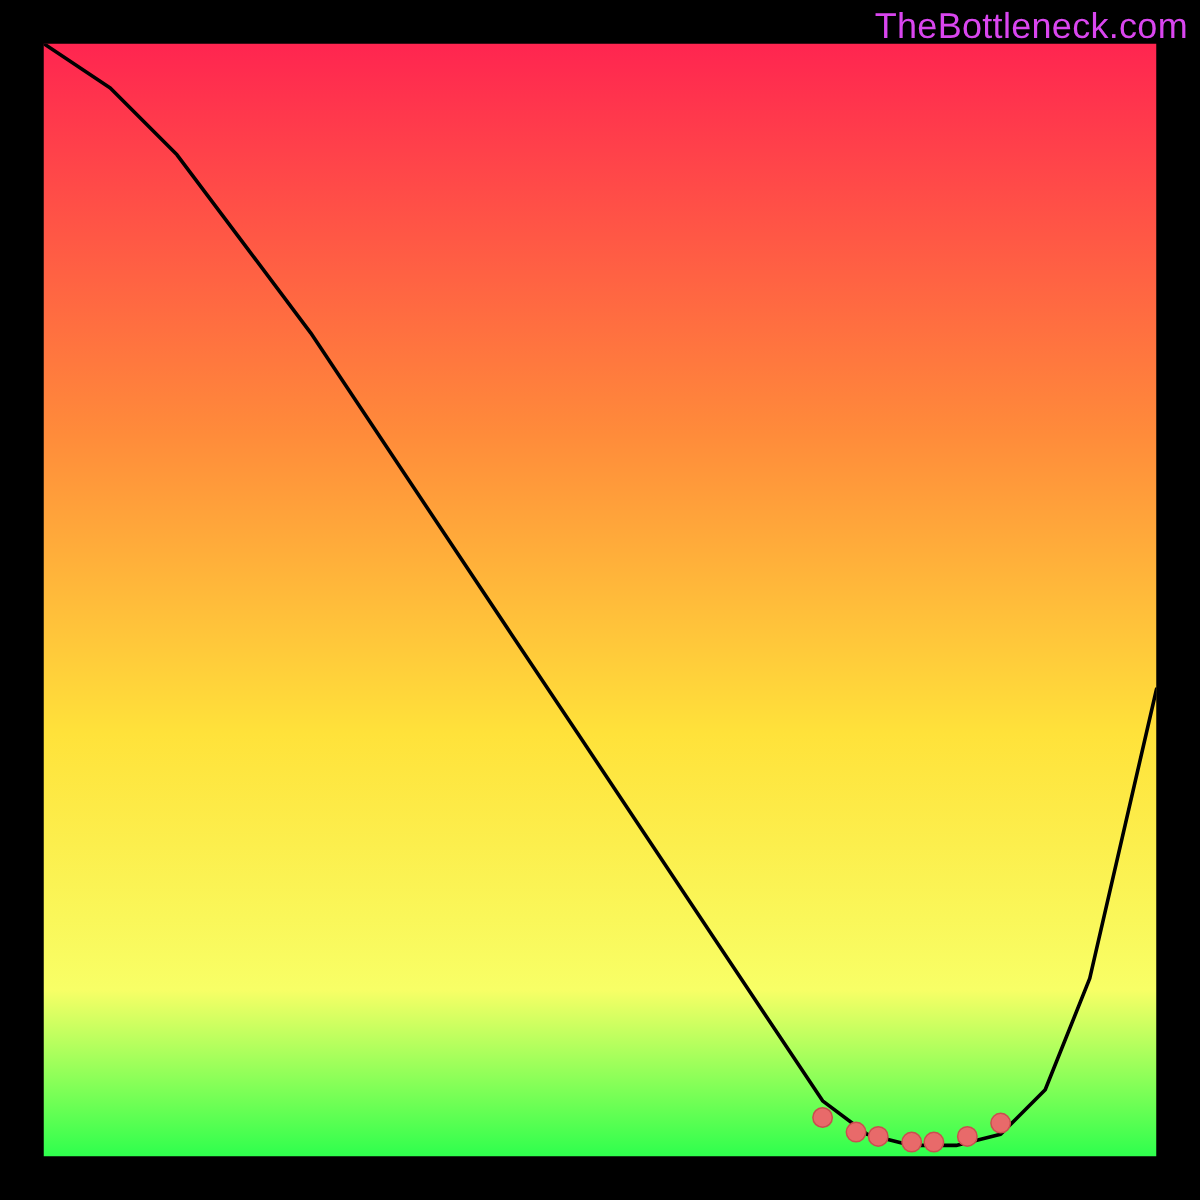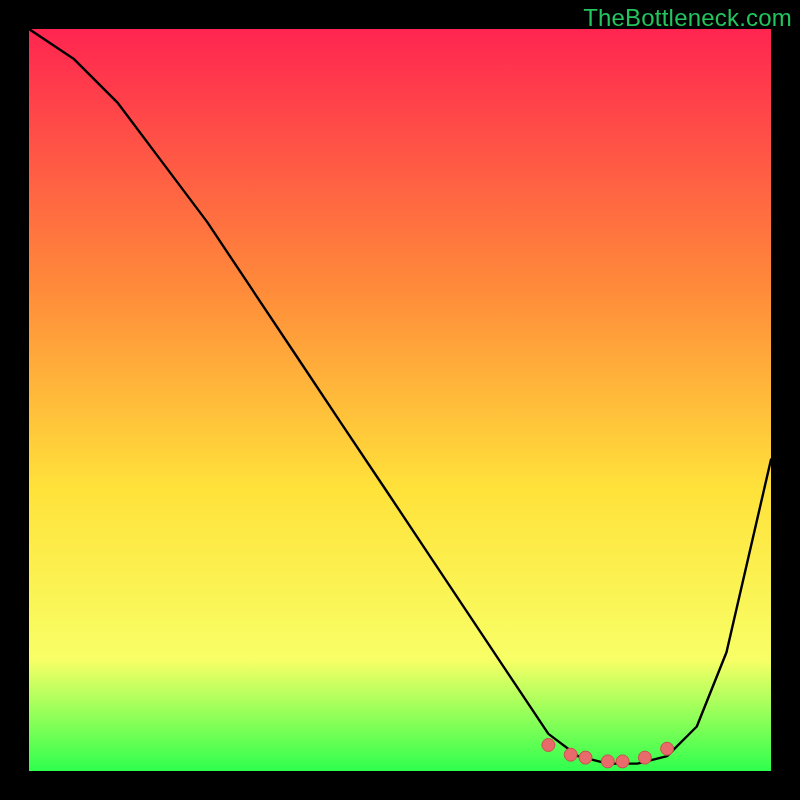--- a/index.html
+++ b/index.html
@@ -23,21 +23,21 @@
     position: absolute;
     left: 0;
     top: 0;
     width: 742px;
     height: 742px;
   }
   .watermark {
     position: absolute;
     top: 4px;
     right: 8px;
-    color: #22c55e;
+    color: #d946ef;
     font-size: 24px;
     font-weight: 400;
     letter-spacing: 0.2px;
     z-index: 5;
     text-align: center;
   }
   svg { display: block; }
 </style>
 </head>
 <body>

